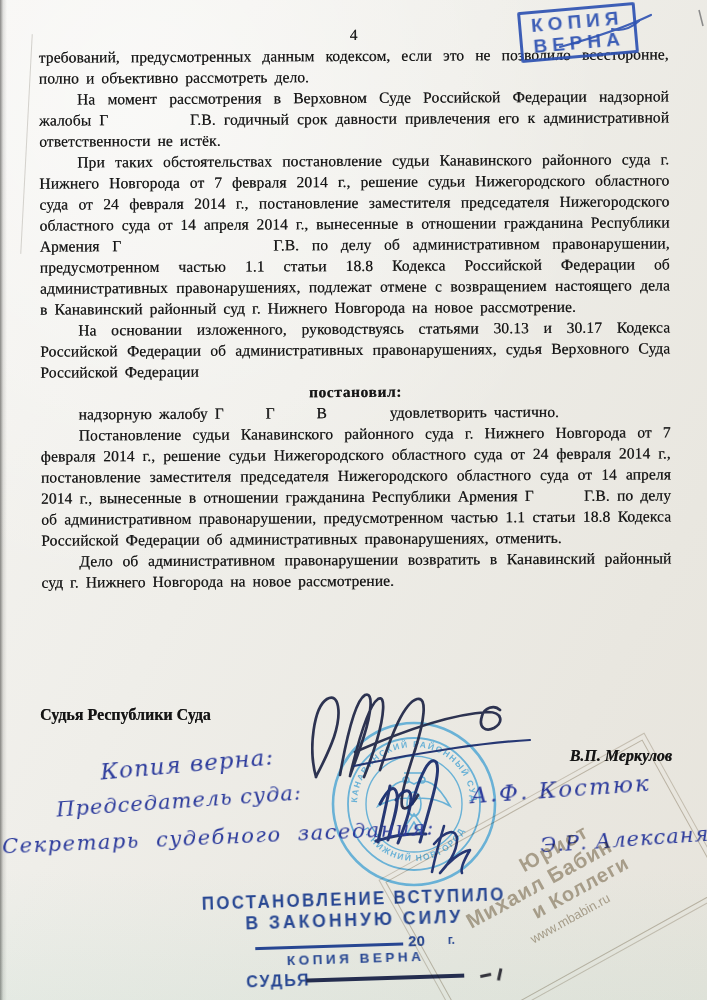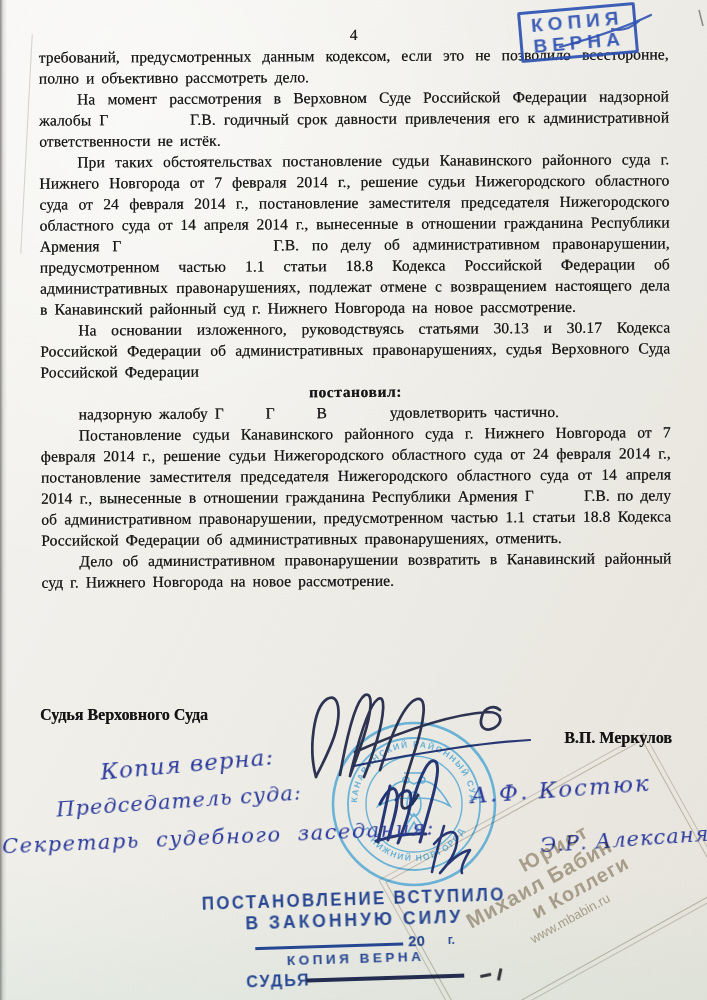--- a/index.html
+++ b/index.html
@@ -30,21 +30,21 @@
   .textflow p { margin:0; }
   .page-number { text-align:center; margin:0 0 9px 0; }
   .indent { text-indent:38px; }
   .res-heading { text-align:center; font-weight:bold; margin:22px 0 26px 0; letter-spacing:.6px; }
 
   
   .sigblock { position:absolute; left:40px; top:704px; width:632px; z-index:2;
     display:flex; justify-content:space-between;
     font-weight:bold; font-size:16px; line-height:22px; color:#141414;
     text-shadow:.3px 0 0 rgba(20,20,20,.7); }
-  .sig-right { margin-top:23px; white-space:nowrap; }
+  .sig-right { margin-top:41px; white-space:nowrap;font-style:italic; }
 
   
   .overlay { position:absolute; left:0; top:0; z-index:3; pointer-events:none; }
   .seal { filter:blur(.4px); opacity:.82; }
   .seal-text { font-family:"Liberation Sans",sans-serif; font-weight:bold; font-size:8.5px;
     letter-spacing:1.6px; fill:#4ea6d4; }
   .sig-stroke { fill:none; stroke-linecap:round; stroke-linejoin:round; }
 
   
   .hand { position:absolute; z-index:4; font-family:"DejaVu Serif",serif; font-style:italic;
@@ -103,21 +103,21 @@
     <p class="indent">При таких обстоятельствах постановление судьи Канавинского районного суда г. Нижнего Новгорода от 7 февраля 2014 г., решение судьи Нижегородского областного суда от 24 февраля 2014 г., постановление заместителя председателя Нижегородского областного суда от 14 апреля 2014 г., вынесенные в отношении гражданина Республики Армения Г&nbsp;&nbsp;&nbsp;&nbsp;&nbsp;&nbsp;&nbsp;&nbsp;&nbsp;&nbsp;&nbsp;&nbsp;Г.В. по делу об административном правонарушении, предусмотренном частью 1.1 статьи 18.8 Кодекса Российской Федерации об административных правонарушениях, подлежат отмене с возвращением настоящего дела в Канавинский районный суд г. Нижнего Новгорода на новое рассмотрение.</p>
     <p class="indent">На основании изложенного, руководствуясь статьями 30.13 и 30.17 Кодекса Российской Федерации об административных правонарушениях, судья Верховного Суда Российской Федерации</p>
     <p class="res-heading">постановил:</p>
     <p class="indent">надзорную жалобу Г&nbsp;&nbsp;&nbsp;&nbsp;&nbsp;&nbsp;Г&nbsp;&nbsp;&nbsp;&nbsp;&nbsp;&nbsp;В&nbsp;&nbsp;&nbsp;&nbsp;&nbsp;&nbsp;&nbsp;&nbsp;&nbsp;удовлетворить частично.</p>
     <p class="indent">Постановление судьи Канавинского районного суда г. Нижнего Новгорода от 7 февраля 2014 г., решение судьи Нижегородского областного суда от 24 февраля 2014 г., постановление заместителя председателя Нижегородского областного суда от 14 апреля 2014 г., вынесенные в отношении гражданина Республики Армения Г&nbsp;&nbsp;&nbsp;&nbsp;&nbsp;&nbsp;&nbsp;Г.В. по делу об административном правонарушении, предусмотренном частью 1.1 статьи 18.8 Кодекса Российской Федерации об административных правонарушениях, отменить.</p>
     <p class="indent">Дело об административном правонарушении возвратить в Канавинский районный суд г. Нижнего Новгорода на новое рассмотрение.</p>
   </div>
 
   <div class="sigblock">
     <div class="sig-left">
-      <div>Судья Верховного Суда</div>
+      <div>Судья Республики Суда</div>
     </div>
     <div class="sig-right">В.П. Меркулов</div>
   </div>
 
   <svg class="overlay" width="707" height="1000" viewBox="0 0 707 1000">
 
     <g class="seal">
       <circle cx="414" cy="804" r="81" fill="none" stroke="#4ea6d4" stroke-width="2.6"></circle>
       <circle cx="414" cy="804" r="66" fill="none" stroke="#4ea6d4" stroke-width="1.8"></circle>
       <circle cx="414" cy="804" r="48" fill="none" stroke="#4ea6d4" stroke-width="1.4"></circle>

